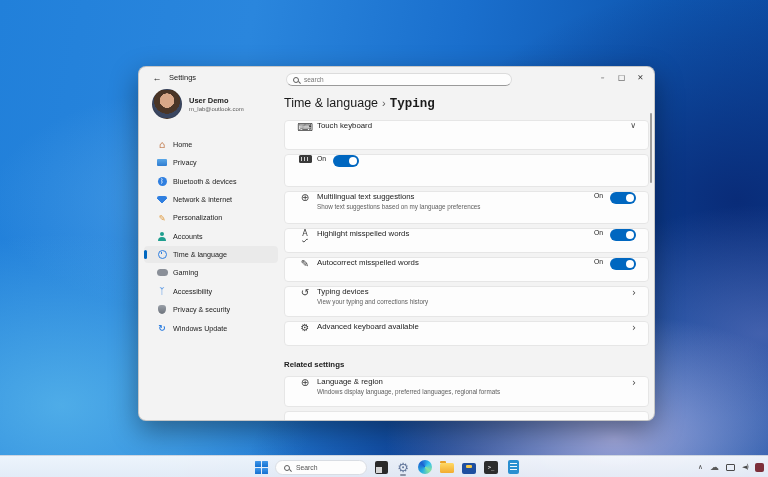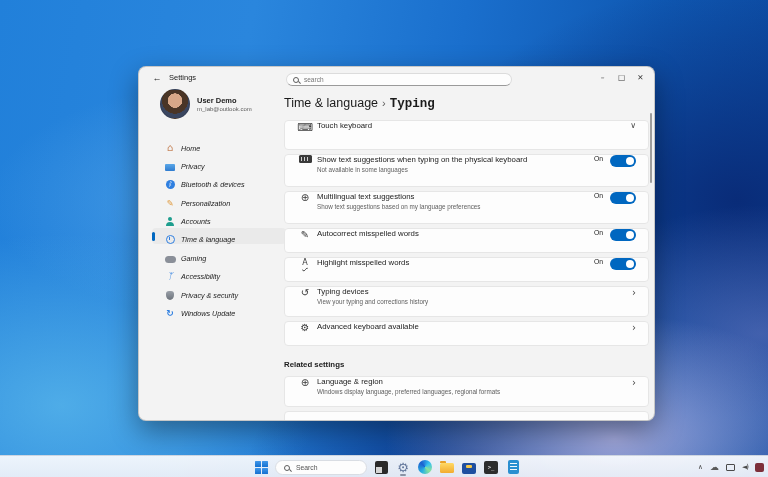--- a/index.html
+++ b/index.html
@@ -30,29 +30,29 @@
     background:#fdfdfd; border:1px solid #dcdcdc; border-bottom-color:#9a9a9a; border-radius:7px; }
   .tb-search input { position:absolute; left:17px; top:0; right:6px; height:11px; border:0; outline:0;
     background:transparent; font-size:6.5px; color:#444; font-family:inherit; }
   .mag { position:absolute; left:6px; top:3px; width:7px; height:7px; }
   .mag::before { content:""; position:absolute; left:0; top:0; width:4px; height:4px; border:1px solid #5e5e5e; border-radius:50%; }
   .mag::after  { content:""; position:absolute; left:4.5px; top:5px; width:3px; height:1px; background:#5e5e5e; transform:rotate(45deg); }
   .win-controls { position:absolute; right:4px; top:0; height:22px; display:flex; }
   .win-controls span { width:19px; height:22px; text-align:center; line-height:22px; font-size:7.5px; color:#333; font-family:"DejaVu Sans",sans-serif; }
 
   
-  .sidebar { position:absolute; left:8px; top:24px; bottom:0; width:145px; }
+  .sidebar { position:absolute; left:0; top:24px; bottom:0; width:145px; }
   .avatar { position:absolute; left:13px; top:-2px; width:30px; height:30px; border-radius:50%;
     background: radial-gradient(circle at 50% 38%, #d8a788 0 32%, #4a3526 33% 58%, #3a4660 59%);
     border:1px solid rgba(0,0,0,.1); }
   .u-name { position:absolute; left:50px; top:5px; font-size:7.5px; font-weight:bold; color:#1b1b1b; }
   .u-mail { position:absolute; left:50px; top:15px; font-size:6px; color:#5d5d5d; }
   .nav { position:absolute; left:5px; right:6px; top:45px; }
   .nav-item { position:relative; height:16.5px; margin-bottom:1.9px; border-radius:4px;
-    display:flex; align-items:flex-end; padding-left:10px;font-style:italic; }
+    display:flex; align-items:center; padding-left:10px; }
   .nav-item.selected { background:#eaeaea; }
   .nav-item.selected::before { content:""; position:absolute; left:0; top:4px; width:3px; height:9px; border-radius:2px; background:#0067c0; }
   .nav-ico { width:16px; display:flex; align-items:center; justify-content:center; font-family:"DejaVu Sans",sans-serif; }
   .nav-label { font-size:7.2px; color:#1b1b1b; margin-left:3px; white-space:nowrap; }
 
   .i-home::after { content:"⌂"; font-size:10px; color:#c6865c; }
   .i-system { width:10px; height:7px; background:linear-gradient(#5aa7e8,#2f7cd0); border-radius:1px; }
   .i-bt { width:9px; height:9px; border-radius:50%; background:#2f7fe0; color:#fff; font-size:6.5px; line-height:9px; text-align:center; }
   .i-bt::after { content:"ᛒ"; }
   .i-net { width:10px; height:7px; background:conic-gradient(from -50deg at 50% 100%, #2f7fe0 0 100deg, transparent 100deg); border-radius:2px 2px 0 0; }
@@ -170,20 +170,26 @@
             </span>
           <span class="nav-label">Privacy</span>
         </div>
         <div class="nav-item">
           <span class="nav-ico">
               <span class="i-bt"></span>
             </span>
           <span class="nav-label">Bluetooth &amp; devices</span>
         </div>
         <div class="nav-item">
+          <span class="nav-ico">
+              <span class="i-net"></span>
+            </span>
+          <span class="nav-label">Network &amp; internet</span>
+        </div>
+        <div class="nav-item">
           <span class="nav-ico i-pers"></span>
           <span class="nav-label">Personalization</span>
         </div>
         <div class="nav-item">
           <span class="nav-ico">
               <span class="i-acct"></span>
             </span>
           <span class="nav-label">Accounts</span>
         </div>
         <div class="nav-item selected">
@@ -227,57 +233,53 @@
           <div class="s-text">
               <div class="s-title">Touch keyboard</div>
             </div>
           <span class="chev">∨</span>
         </div>
 
         <div class="card" style="height:33px">
           <span class="s-ico">
               <span class="si-kbd-dark"></span>
             </span>
-          <div class="s-text">
-            <div class="s-title">Show text suggestions when typing on the physical keyboard</div>
-            <div class="s-desc">Not available in some languages</div>
-          </div>
           <span class="on-label">On</span>
           <span class="toggle">
               <span class="knob"></span>
             </span>
         </div>
 
         <div class="card" style="height:33px">
           <span class="s-ico si-lang"></span>
           <div class="s-text">
             <div class="s-title">Multilingual text suggestions</div>
             <div class="s-desc">Show text suggestions based on my language preferences</div>
           </div>
           <span class="on-label">On</span>
           <span class="toggle">
               <span class="knob"></span>
             </span>
         </div>
 
         <div class="card" style="height:25px">
-          <span class="s-ico si-pencil"></span>
-          <div class="s-text">
-              <div class="s-title">Autocorrect misspelled words</div>
+          <span class="s-ico si-wavy"></span>
+          <div class="s-text">
+              <div class="s-title">Highlight misspelled words</div>
             </div>
           <span class="on-label">On</span>
           <span class="toggle">
               <span class="knob"></span>
             </span>
         </div>
 
         <div class="card" style="height:25px">
-          <span class="s-ico si-wavy"></span>
-          <div class="s-text">
-              <div class="s-title">Highlight misspelled words</div>
+          <span class="s-ico si-pencil"></span>
+          <div class="s-text">
+              <div class="s-title">Autocorrect misspelled words</div>
             </div>
           <span class="on-label">On</span>
           <span class="toggle">
               <span class="knob"></span>
             </span>
         </div>
 
         <div class="card" style="height:31px">
           <span class="s-ico si-history"></span>
           <div class="s-text">

